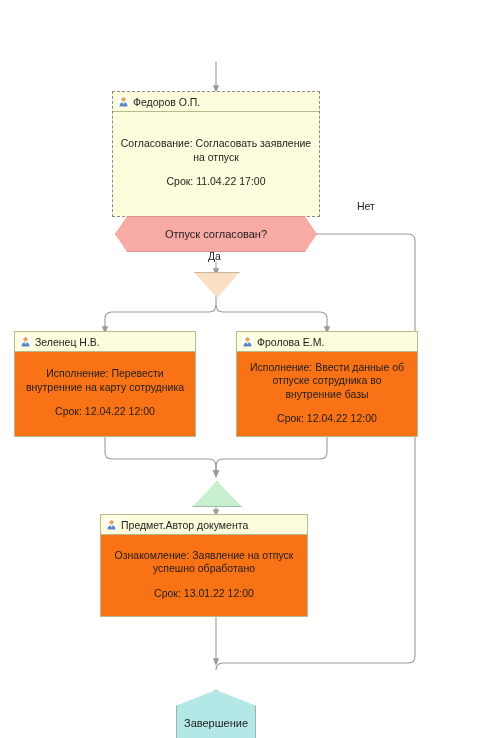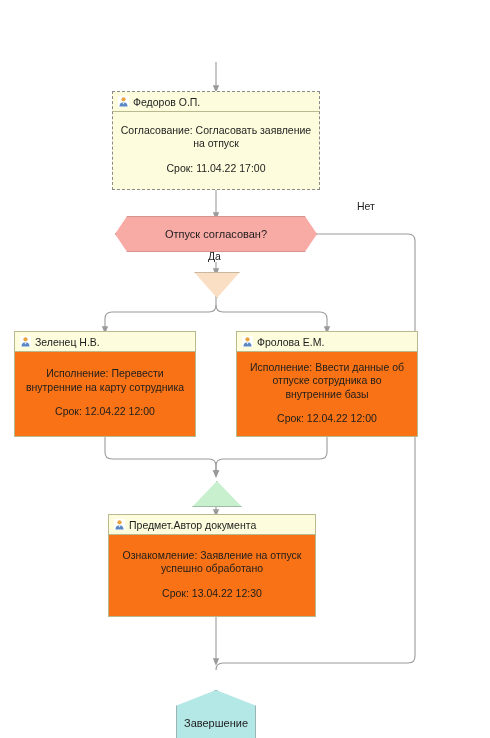--- a/index.html
+++ b/index.html
@@ -170,21 +170,21 @@
       <path d="M216,617 L216,662" marker-end="url(#arrow)"></path>
 
       <path d="M317,234 L408,234 Q415,234 415,241 L415,656 Q415,663 408,663 L223,663 Q216,663 216,670"></path>
     </g>
   </svg>
 
   <div class="edge-label" style="left:206px; top:250px;">Да</div>
   <div class="edge-label" style="left:355px; top:200px;">Нет</div>
 
 
-  <div class="node task dashed" style="left:112px; top:91px; width:208px; height:99px;">
+  <div class="node task dashed" style="left:112px; top:91px; width:208px; height:126px;">
     <div class="task-header">
       <span class="user-icon">
         <svg width="11" height="11" viewBox="0 0 11 11">
           <rect x="0" y="0" width="11" height="11" fill="#ffffff"></rect>
           <circle cx="5.5" cy="3.3" r="2.1" fill="#e8a33d"></circle>
           <path d="M1.4,10.5 C1.4,7.6 3.2,6.2 5.5,6.2 C7.8,6.2 9.6,7.6 9.6,10.5 Z" fill="#5b87c4"></path>
           <path d="M4.3,6.4 L5.5,8.4 L6.7,6.4 L6.1,6.2 L4.9,6.2 Z" fill="#eef3fa"></path>
         </svg>
       </span>
       <span>Федоров О.П.</span>
@@ -232,35 +232,35 @@
       <span>Фролова Е.М.</span>
     </div>
     <div class="task-body">
       <div>Исполнение: Ввести данные об отпуске сотрудника во внутренние базы</div>
       <div class="task-deadline">Срок: 12.04.22 12:00</div>
     </div>
   </div>
 
   <div class="gw gw-join" style="left:192px; top:481px; width:48px; height:24px;"></div>
 
-  <div class="node task" style="left:108px; top:514px; width:208px; height:103px;">
+  <div class="node task" style="left:100px; top:514px; width:208px; height:103px;">
     <div class="task-header">
       <span class="user-icon">
         <svg width="11" height="11" viewBox="0 0 11 11">
           <rect x="0" y="0" width="11" height="11" fill="#ffffff"></rect>
           <circle cx="5.5" cy="3.3" r="2.1" fill="#e8a33d"></circle>
           <path d="M1.4,10.5 C1.4,7.6 3.2,6.2 5.5,6.2 C7.8,6.2 9.6,7.6 9.6,10.5 Z" fill="#5b87c4"></path>
           <path d="M4.3,6.4 L5.5,8.4 L6.7,6.4 L6.1,6.2 L4.9,6.2 Z" fill="#eef3fa"></path>
         </svg>
       </span>
       <span>Предмет.Автор документа</span>
     </div>
     <div class="task-body">
       <div>Ознакомление: Заявление на отпуск успешно обработано</div>
-      <div class="task-deadline">Срок: 13.04.22 12:30</div>
+      <div class="task-deadline">Срок: 13.01.22 12:00</div>
     </div>
   </div>
 
   <div class="node terminator term-end" style="left:176px; top:690px; width:80px; height:56px;">
     <span>Завершение</span>
   </div>
 
 </div>
 
 </body></html>

